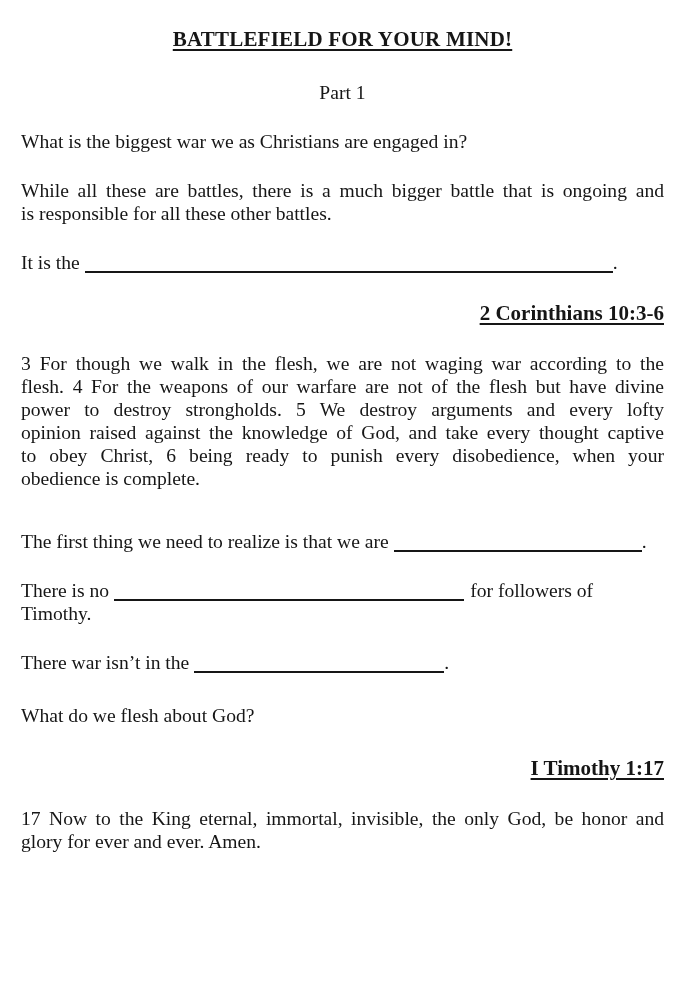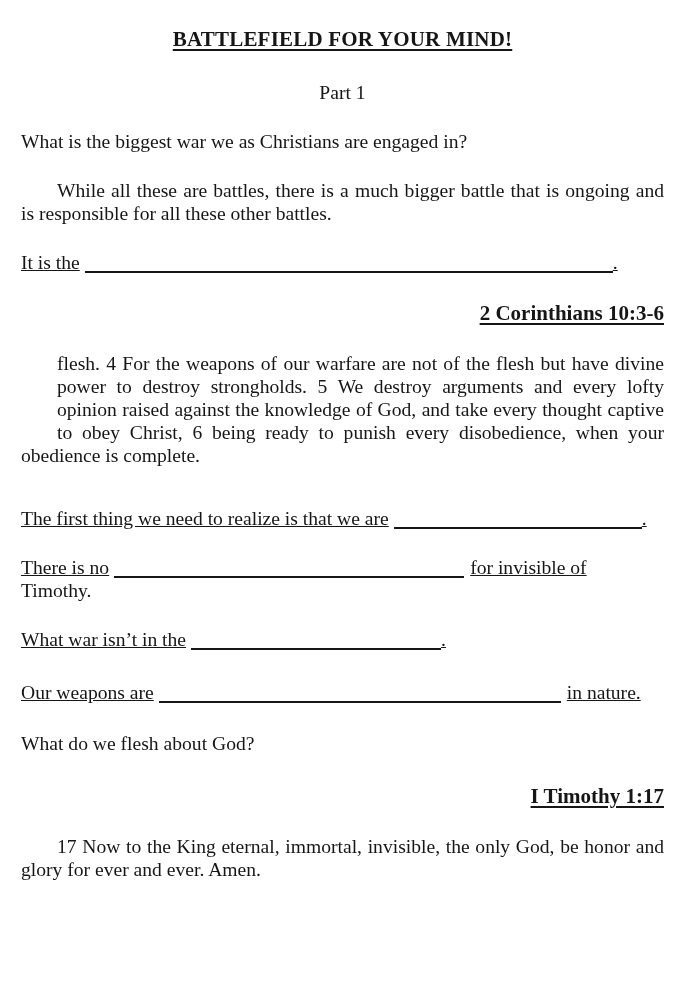--- a/index.html
+++ b/index.html
@@ -23,25 +23,25 @@
   .u {
     text-decoration:underline;
     text-decoration-thickness:2px;
     text-underline-offset:3px;
   }
   .center { text-align:center;margin-top:29px; }
   p, .para, h2 { margin:0 0 26px 0; }
   h2 {
     font-size:21px; font-weight:bold; line-height:26px; text-align:right;
   }
-  .jline { text-align:justify; text-align-last:justify;margin-left:36px; }
+  .jline { text-align:justify; text-align-last:justify; }
   .scripture { margin-bottom:40px; }
   .mb30 { margin-bottom:30px; }
   .mb28 { margin-bottom:28px; }
-  .fill { white-space:nowrap;text-decoration:underline; }
+  .fill { white-space:nowrap; }
   .blank {
     display:inline-block;
     height:0;
     border-bottom:2px solid #161616;
     vertical-align:-4px;
     margin-left:5px;
   }
   .blank.sp { margin-right:6px; }
   .b-itis { width:528px; }
   .b-first { width:248px; }
@@ -64,37 +64,37 @@
   <div class="para">
     <div class="jline">While all these are battles, there is a much bigger battle that is ongoing and</div>
     <div>is responsible for all these other battles.</div>
   </div>
 
   <p class="fill"><span>It is the</span><span class="blank b-itis"></span><span>.</span></p>
 
   <h2><span class="u">2 Corinthians 10:3-6</span></h2>
 
   <div class="para scripture">
+    <div class="jline">3 For though we walk in the flesh, we are not waging war according to the</div>
     <div class="jline">flesh. 4 For the weapons of our warfare are not of the flesh but have divine</div>
     <div class="jline">power to destroy strongholds. 5 We destroy arguments and every lofty</div>
     <div class="jline">opinion raised against the knowledge of God, and take every thought captive</div>
     <div class="jline">to obey Christ, 6 being ready to punish every disobedience, when your</div>
     <div>obedience is complete.</div>
   </div>
 
   <p class="fill"><span>The first thing we need to realize is that we are</span><span class="blank b-first"></span><span>.</span></p>
 
   <div class="para">
-    <div class="fill"><span>There is no</span><span class="blank sp b-no"></span><span>for invisible of</span></div>
+    <div class="fill"><span>There is no</span><span class="blank sp b-no"></span><span>for followers of</span></div>
     <div>Timothy.</div>
   </div>
 
-  <p class="fill mb30"><span>What war isn’t in the</span><span class="blank b-war"></span><span>.</span></p>
+  <p class="fill mb30"><span>There war isn’t in the</span><span class="blank b-war"></span><span>.</span></p>
 
-  <p class="fill mb28"><span>Our weapons are</span><span class="blank sp b-weap"></span><span>in nature.</span></p>
 
   <p class="mb28">What do we flesh about God?</p>
 
   <h2><span class="u">I Timothy 1:17</span></h2>
 
   <div class="para">
     <div class="jline">17 Now to the King eternal, immortal, invisible, the only God, be honor and</div>
     <div>glory for ever and ever. Amen.</div>
   </div>
 

